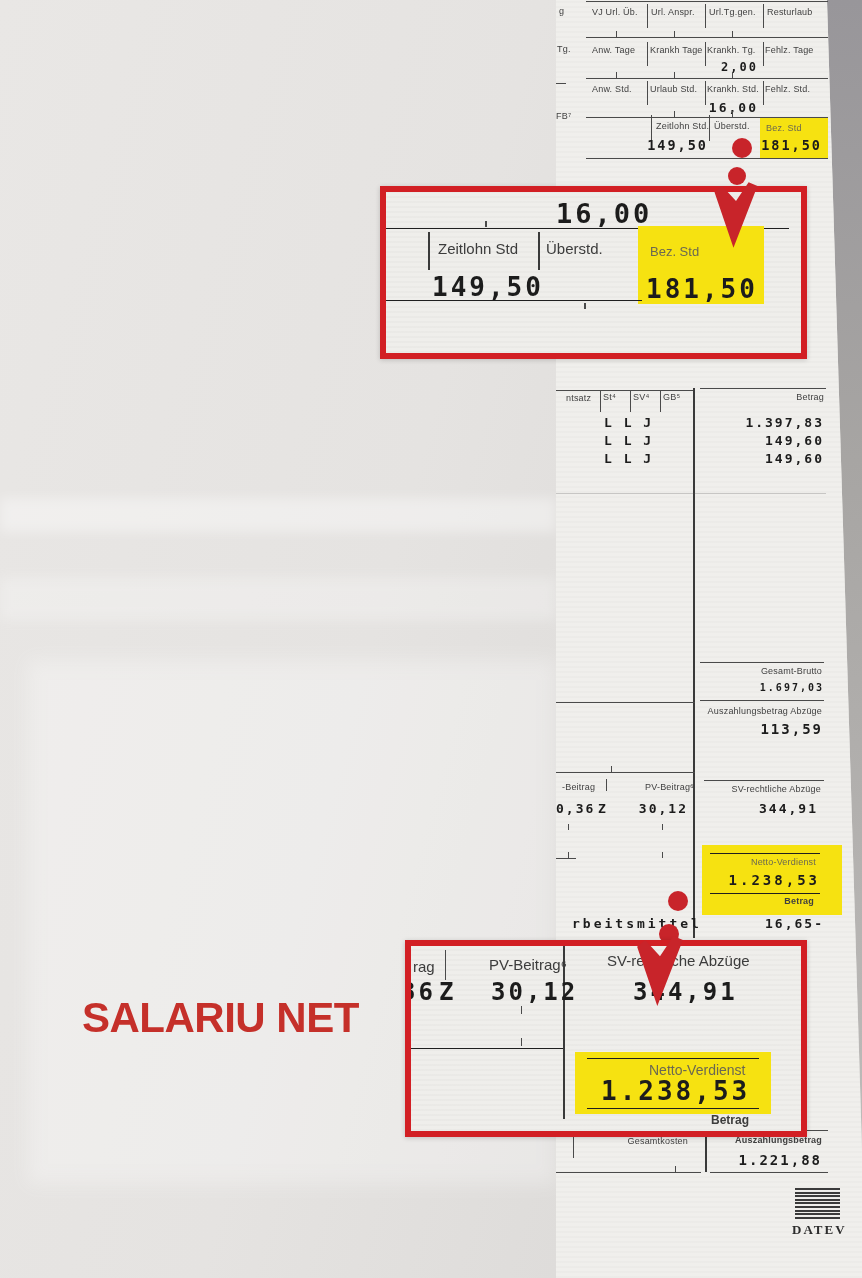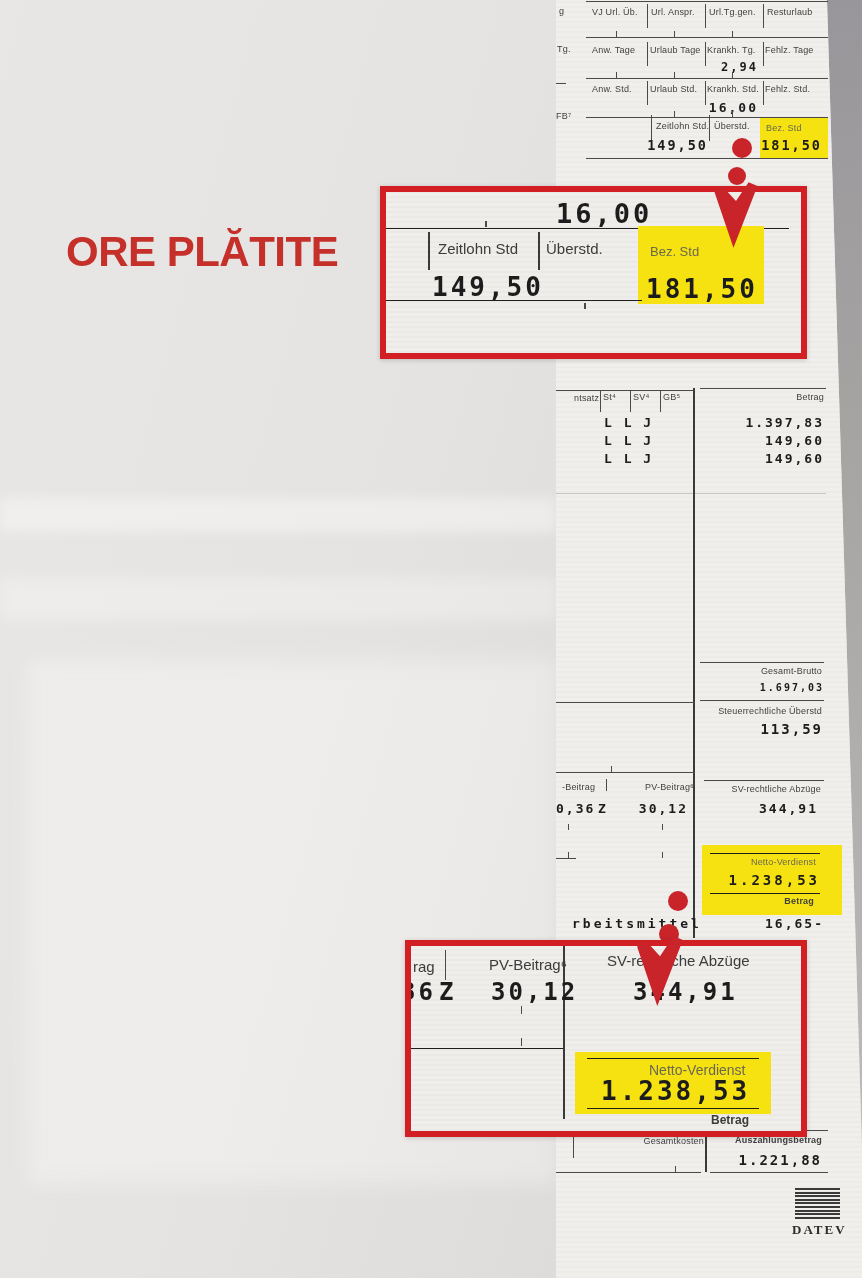--- a/index.html
+++ b/index.html
@@ -64,27 +64,27 @@
     <div class="vl" style="left:149px;top:4px;height:24px;"></div>
     <div class="vl" style="left:207px;top:4px;height:24px;"></div>
 
     <div class="hl" style="left:30px;top:37px;width:242px;"></div>
     <div class="tick" style="left:60px;top:31px;"></div>
     <div class="tick" style="left:118px;top:31px;"></div>
     <div class="tick" style="left:176px;top:31px;"></div>
 
     <div class="lbl" style="left:1px;top:44px;">Tg.</div>
     <div class="lbl" style="left:36px;top:45px;">Anw. Tage</div>
-    <div class="lbl" style="left:94px;top:45px;">Urlaub Tage</div>
+    <div class="lbl" style="left:94px;top:45px;">Krankh Tage</div>
     <div class="lbl" style="left:151px;top:45px;">Krankh. Tg.</div>
     <div class="lbl" style="left:209px;top:45px;">Fehlz. Tage</div>
     <div class="vl" style="left:91px;top:42px;height:24px;"></div>
     <div class="vl" style="left:149px;top:42px;height:24px;"></div>
     <div class="vl" style="left:207px;top:42px;height:24px;"></div>
-    <div class="num r" style="right:104px;top:60px;font-size:12px;">2,94</div>
+    <div class="num r" style="right:104px;top:60px;font-size:12px;">2,00</div>
 
     <div class="hl" style="left:30px;top:78px;width:242px;"></div>
     <div class="tick" style="left:60px;top:72px;"></div>
     <div class="tick" style="left:118px;top:72px;"></div>
     <div class="tick" style="left:176px;top:72px;"></div>
 
     <div class="hl" style="left:0;top:83px;width:10px;"></div>
     <div class="lbl" style="left:36px;top:84px;">Anw. Std.</div>
     <div class="lbl" style="left:94px;top:84px;">Urlaub Std.</div>
     <div class="lbl" style="left:151px;top:84px;">Krankh. Std.</div>
@@ -107,21 +107,21 @@
     <div class="vl" style="left:153px;top:115px;height:26px;"></div>
     <div class="num r" style="right:154px;top:137px;font-size:13.5px;">149,50</div>
     <div class="num r" style="right:40px;top:137px;font-size:13.5px;">181,50</div>
     <div class="hl" style="left:30px;top:158px;width:242px;"></div>
 
     <div class="dot" style="left:176px;top:138px;width:20px;height:20px;"></div>
     <div class="dot" style="left:172px;top:167px;width:18px;height:18px;"></div>
 
     <div class="hl" style="left:144px;top:388px;width:126px;"></div>
     <div class="hl" style="left:0;top:390px;width:138px;"></div>
-    <div class="lbl" style="left:10px;top:393px;padding-left:8px;">ntsatz</div>
+    <div class="lbl" style="left:2px;top:393px;padding-left:8px;">ntsatz</div>
     <div class="lbl" style="left:47px;top:392px;">St⁴</div>
     <div class="lbl" style="left:77px;top:392px;">SV⁴</div>
     <div class="lbl" style="left:107px;top:392px;">GB⁵</div>
     <div class="lbl r" style="right:38px;top:392px;">Betrag</div>
     <div class="vl" style="left:44px;top:390px;height:22px;"></div>
     <div class="vl" style="left:74px;top:390px;height:22px;"></div>
     <div class="vl" style="left:104px;top:390px;height:22px;"></div>
     <div class="vl thick" style="left:137px;top:388px;height:550px;"></div>
 
     <div class="num" style="left:48px;top:415px;"><span>L</span>&nbsp;<span>L</span>&nbsp;<span>J</span></div>
@@ -131,21 +131,21 @@
     <div class="num" style="left:48px;top:451px;"><span>L</span>&nbsp;<span>L</span>&nbsp;<span>J</span></div>
     <div class="num r" style="right:38px;top:451px;">149,60</div>
 
     <div class="hl faint" style="left:0;top:493px;width:270px;"></div>
 
     <div class="hl" style="left:144px;top:662px;width:124px;"></div>
     <div class="lbl r" style="right:40px;top:666px;">Gesamt-Brutto</div>
     <div class="num r" style="right:38px;top:682px;font-size:10px;">1.697,03</div>
     <div class="hl" style="left:144px;top:700px;width:124px;"></div>
     <div class="hl" style="left:0;top:702px;width:139px;"></div>
-    <div class="lbl r" style="right:40px;top:706px;">Steuerrechtliche Überstd</div>
+    <div class="lbl r" style="right:40px;top:706px;">Auszahlungsbetrag Abzüge</div>
     <div class="num r" style="right:39px;top:721px;font-size:14px;">113,59</div>
 
     <div class="hl" style="left:0;top:772px;width:139px;"></div>
     <div class="tick" style="left:55px;top:766px;"></div>
     <div class="lbl" style="left:6px;top:782px;">-Beitrag</div>
     <div class="vl" style="left:50px;top:779px;height:12px;"></div>
     <div class="lbl r" style="right:168px;top:782px;">PV-Beitrag⁶</div>
     <div class="hl" style="left:148px;top:780px;width:120px;"></div>
     <div class="lbl r" style="right:41px;top:784px;">SV-rechtliche Abzüge</div>
     <div class="num" style="left:0;top:801px;">0,36</div>
@@ -164,21 +164,21 @@
     <div class="num r" style="right:42px;top:872px;font-size:14px;letter-spacing:3px;">1.238,53</div>
     <div class="hl bk" style="left:154px;top:893px;width:110px;"></div>
     <div class="lbl r" style="right:48px;top:896px;font-weight:700;">Betrag</div>
 
     <div class="num" style="left:16px;top:916px;letter-spacing:3px;">rbeitsmittel</div>
     <div class="num r" style="right:38px;top:916px;">16,65-</div>
     <div class="dot" style="left:112px;top:891px;width:20px;height:20px;"></div>
     <div class="dot" style="left:103px;top:924px;width:20px;height:20px;"></div>
 
     <div class="vl" style="left:17px;top:1132px;height:26px;"></div>
-    <div class="lbl r" style="right:158px;top:1136px;">Gesamtkosten</div>
+    <div class="lbl r" style="right:174px;top:1136px;">Gesamtkosten</div>
     <div class="vl thick" style="left:149px;top:1125px;height:47px;"></div>
     <div class="hl" style="left:154px;top:1130px;width:118px;"></div>
     <div class="lbl r" style="right:40px;top:1135px;font-weight:bold;">Auszahlungsbetrag</div>
     <div class="num r" style="right:40px;top:1152px;font-size:14px;">1.221,88</div>
     <div class="hl" style="left:154px;top:1172px;width:118px;"></div>
     <div class="hl" style="left:0;top:1172px;width:145px;"></div>
     <div class="tick" style="left:119px;top:1166px;"></div>
 
 
     <div class="logo-bars" style="left:239px;top:1188px;width:45px;height:32px;"></div>
@@ -223,15 +223,15 @@
     <div class="co-lbl" style="left:238px;top:116px;color:#6b6852;font-size:14px;">Netto-Verdienst</div>
     <div class="co-num" style="left:190px;top:130px;font-size:26px;">1.238,53</div>
     <div class="hl bk" style="left:176px;top:162px;width:172px;"></div>
     <div class="co-lbl" style="left:300px;top:167px;font-weight:700;font-size:12px;">Betrag</div>
   </div>
 
   <svg class="arrow" style="left:634px;top:936px;" width="52" height="70" viewBox="0 0 38 52">
     <path d="M2 8 L17 52 L36 3 L29 0 L19 15 L8 3 Z" fill="#c8242a"></path>
   </svg>
 
-  <div class="red-head" style="left:66px;top:228px;">ORE PLĂTITE</div>
+  <div class="red-head" style="left:82px;top:994px;">SALARIU NET</div>
 
 </div>
 
 </body></html>

